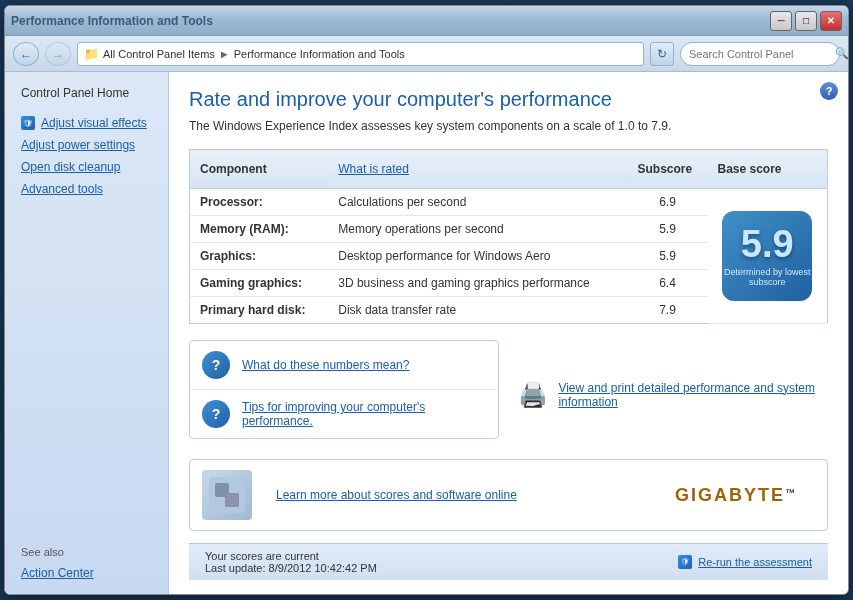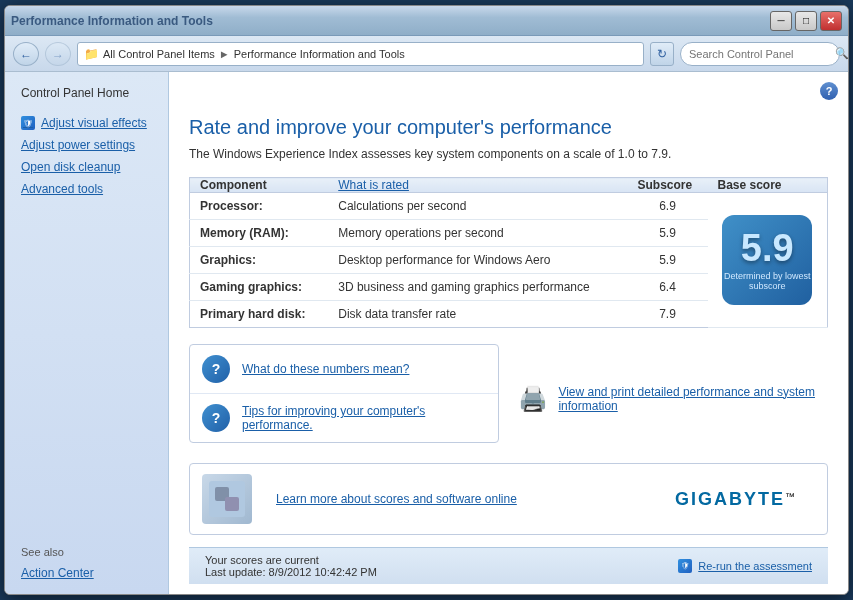--- a/index.html
+++ b/index.html
@@ -201,38 +201,37 @@
       justify-content: center;
       font-size: 11px;
       font-weight: bold;
       cursor: pointer;
     }
     .page-title {
       font-size: 20px;
       color: #1a5fa8;
       font-weight: 300;
       margin-bottom: 8px;
-      margin-top: 28px;
     }
     .subtitle {
       font-size: 12px;
       color: #333;
       margin-bottom: 16px;
     }
 
     
     .perf-table {
       width: 100%;
       border-collapse: collapse;
       margin-bottom: 16px;
       border: 1px solid #c0cce0;
     }
     .perf-table th {
       background: linear-gradient(to bottom, #e8f0f8, #d8e4f4);
-      padding: 0 10px;
+      padding: 12px 10px;
       text-align: left;
       font-weight: bold;
       font-size: 12px;
       color: #333;
       border-bottom: 1px solid #c0cce0;
     }
     .perf-table td {
       padding: 6px 10px;
       font-size: 12px;
       color: #333;
@@ -331,21 +330,21 @@
       display: flex;
       align-items: center;
       justify-content: center;
       font-size: 10px;
       color: #555;
       flex-shrink: 0;
     }
     .gigabyte-logo {
       font-size: 18px;
       font-weight: bold;
-      color: #0369a1;
+      color: #a16207;
       letter-spacing: 2px;
     }
     .gigabyte-tm {
       font-size: 10px;
       vertical-align: super;
     }
 
     
     .status-bar {
       padding: 6px 16px;

